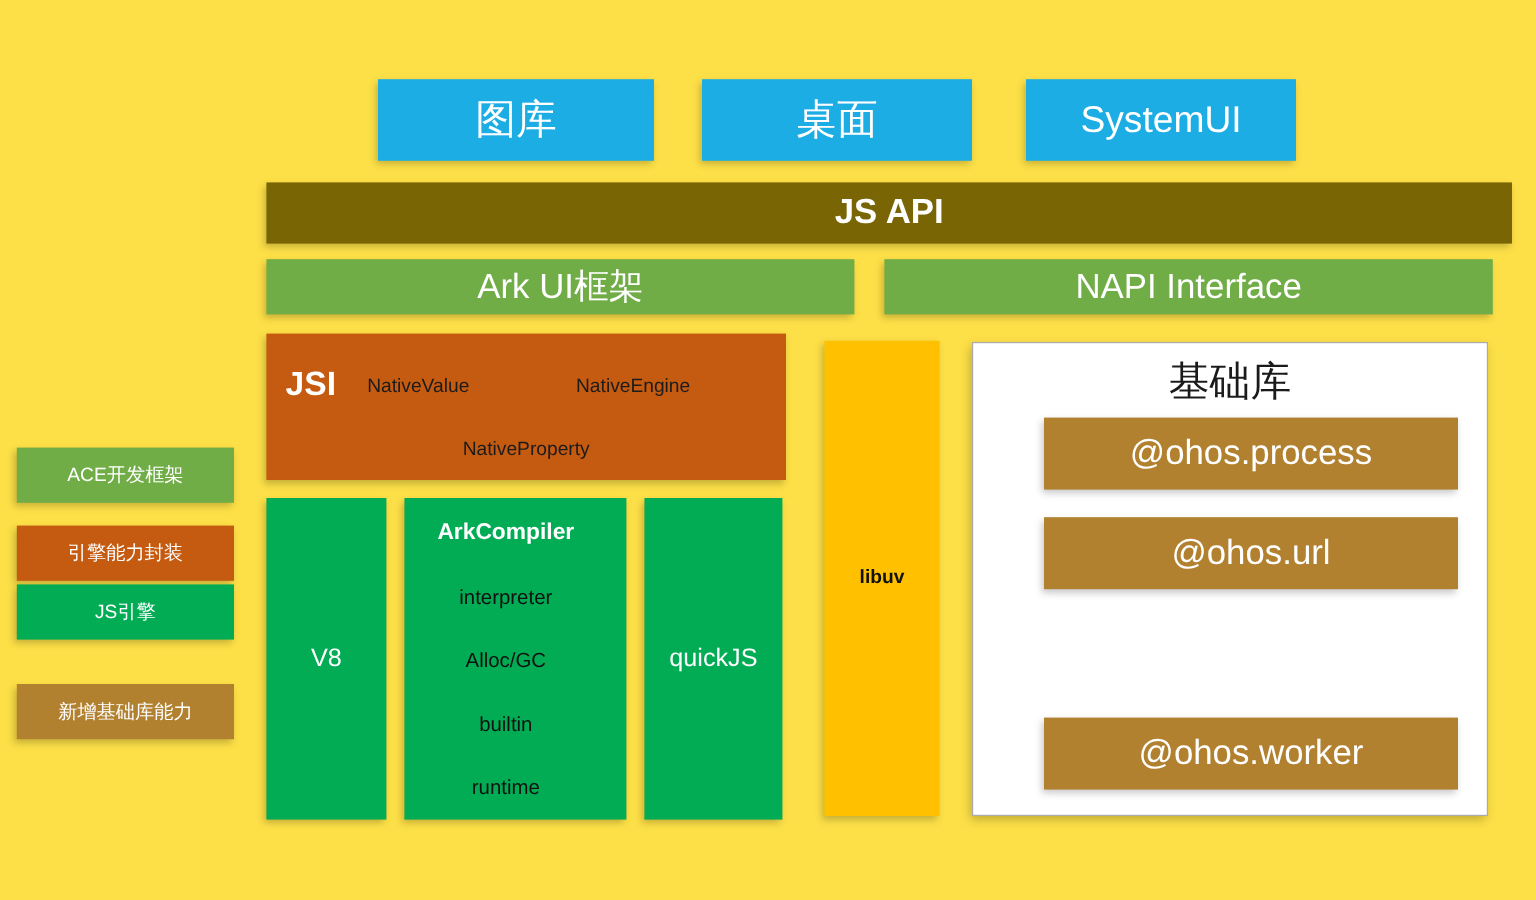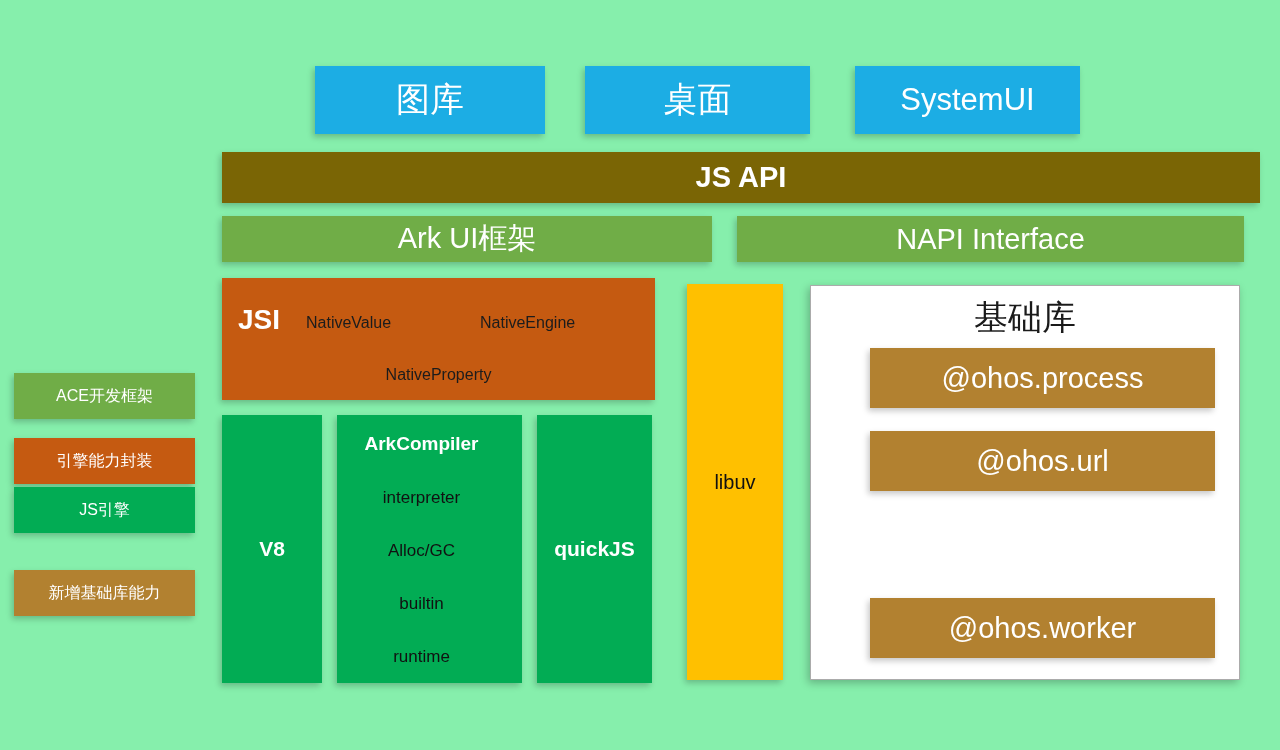--- a/index.html
+++ b/index.html
@@ -1,17 +1,17 @@
 <!DOCTYPE html>
 <html><head>
 <meta charset="utf-8">
 <style>
   html,body{margin:0;padding:0;background:#ffffff;}
   .canvas{
-    position:relative;width:1280px;height:750px;background:#86efac;overflow:hidden;
+    position:relative;width:1280px;height:750px;background:#fde047;overflow:hidden;
     font-family:"Liberation Sans","DejaVu Sans",sans-serif;
   }
   .box{
     position:absolute;display:flex;align-items:center;justify-content:center;
     color:#fff;box-sizing:border-box;
     box-shadow:-2px 3px 6px rgba(0,0,0,0.22);
   }
   .blue{background:#1CADE4;font-size:34px;}
   .olive{background:#7A6505;font-size:29px;font-weight:600;}
   .fgreen{background:#70AD47;font-size:29px;}
@@ -22,25 +22,25 @@
   .whitebox{background:#ffffff;border:1px solid #ABABAB;display:block;}
 
   
   .jsi-title{position:absolute;left:16px;top:26px;font-size:28px;font-weight:700;color:#fff;}
   .jsi-item{position:absolute;font-size:16px;color:#1c1c1c;}
   .jsi-nv{left:84px;top:36px;}
   .jsi-ne{left:258px;top:36px;}
   .jsi-np{left:0;right:0;top:88px;text-align:center;}
 
   
-  .engine-label{font-size:21px;color:#fff;font-weight:bold;}
+  .engine-label{font-size:21px;color:#fff;}
   .ark{flex-direction:column;justify-content:space-between;padding:18px 16px 16px 0;}
   .ark-title{font-size:19px;font-weight:700;color:#fff;}
   .ark-item{font-size:17px;color:#111;}
-  .libuv-label{font-size:20px;font-weight:400;color:#111;}
+  .libuv-label{font-size:16px;font-weight:700;color:#111;}
 
   
   .baselib-title{
     text-align:center;margin-top:9px;font-size:34px;color:#1a1a1a;
     font-family:"Liberation Serif","DejaVu Serif",serif;
   }
   .module{
     position:absolute;left:45px;width:345px;height:60px;
     display:flex;align-items:center;justify-content:center;
     background:#B28130;color:#fff;font-size:29px;

